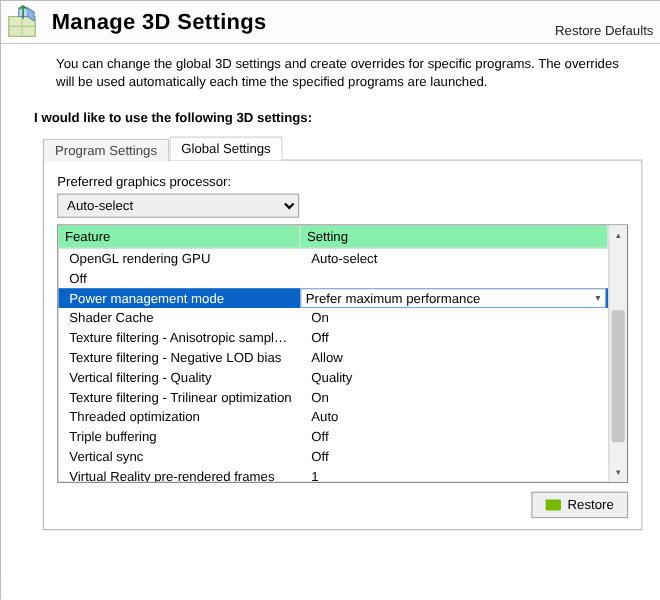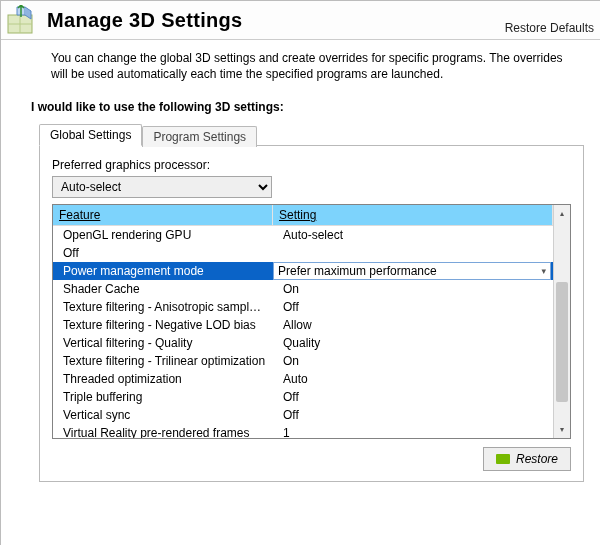--- a/index.html
+++ b/index.html
@@ -108,23 +108,22 @@
   .settings-scroll {
     flex:1 1 auto;
     overflow:hidden;
   }
   .st-head, .st-row {
     display:flex;
     width:100%;
     font-size:12px;
   }
   .st-head {
-    background:#7dd3fc;
+    background:#86efac;
     border-bottom:1px solid #dcdcdc;
-    text-decoration:underline;
   }
   .st-head .st-col {
     padding:3px 6px;
     border-right:1px solid #e4e4e4;
   }
   .st-row .st-col {
     padding:2px 6px 2px 10px;
     white-space:nowrap;
     overflow:hidden;
     text-overflow:ellipsis;
@@ -175,21 +174,20 @@
     left:2px; right:2px;
     top:60px;
     height:120px;
     background:#c6c6c6;
     border-radius:2px;
   }
   .restore-row {
     display:flex;
     justify-content:flex-end;
     margin-top:8px;
-    font-style:italic;
   }
   button.win {
     font:inherit;
     height:24px;
     border:1px solid #a6a6a6;
     background:#efefef;
     padding:0 12px;
     display:flex;
     align-items:center;
     gap:6px;
@@ -224,22 +222,22 @@
     <h1>Manage 3D Settings</h1>
     <span class="restore-defaults">Restore Defaults</span>
   </div>
 
   <div class="intro">You can change the global 3D settings and create overrides for specific programs. The overrides will be used automatically each time the specified programs are launched.</div>
 
   <div class="section-label">I would like to use the following 3D settings:</div>
 
   <div class="tab-area">
     <div class="tab-strip">
+      <div class="tab">Program Settings</div>
       <div class="tab active">Global Settings</div>
-      <div class="tab">Program Settings</div>
     </div>
     <div class="tab-body">
 
       <div class="field-label">Preferred graphics processor:</div>
       <select class="win" style="width:220px">
         <option>Auto-select</option>
       </select>
 
 
       <div class="settings-table">

